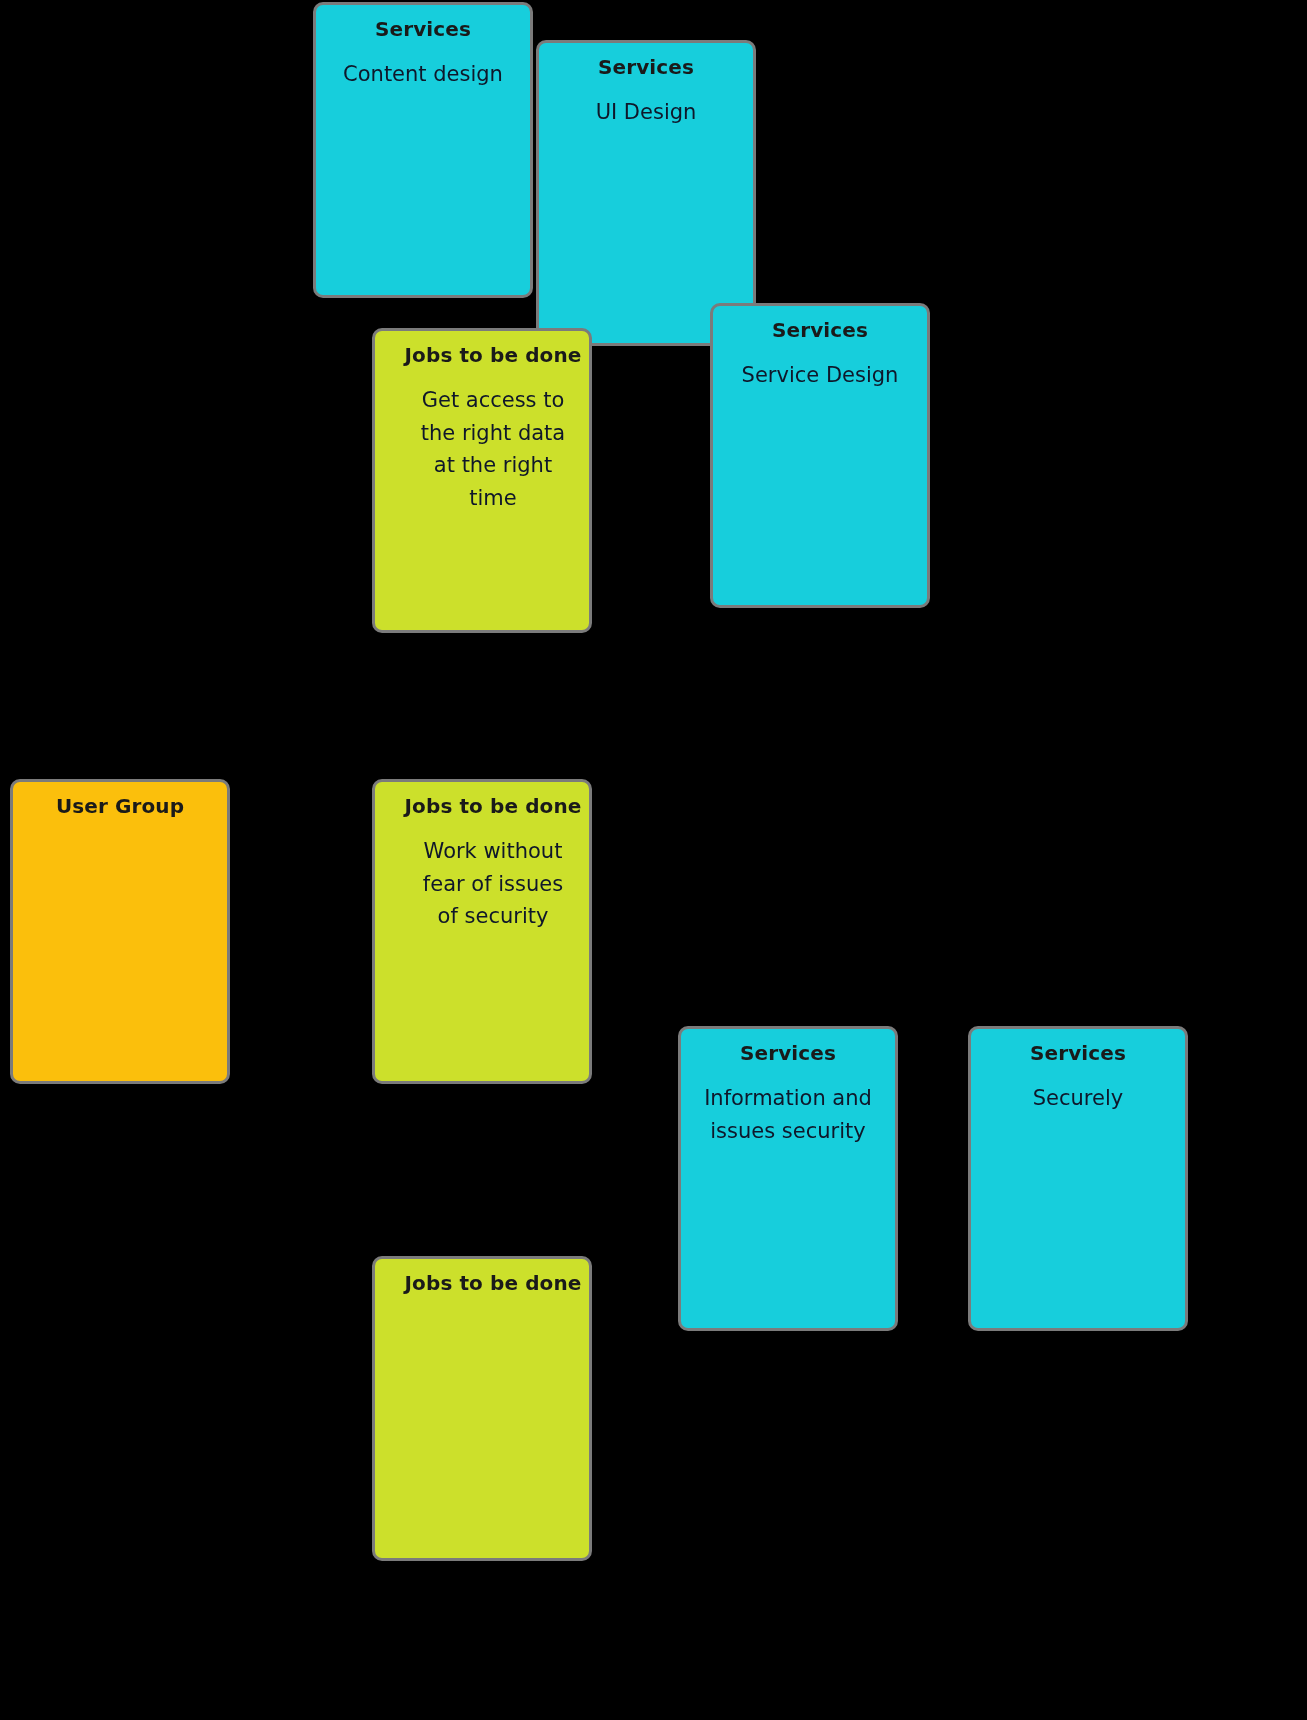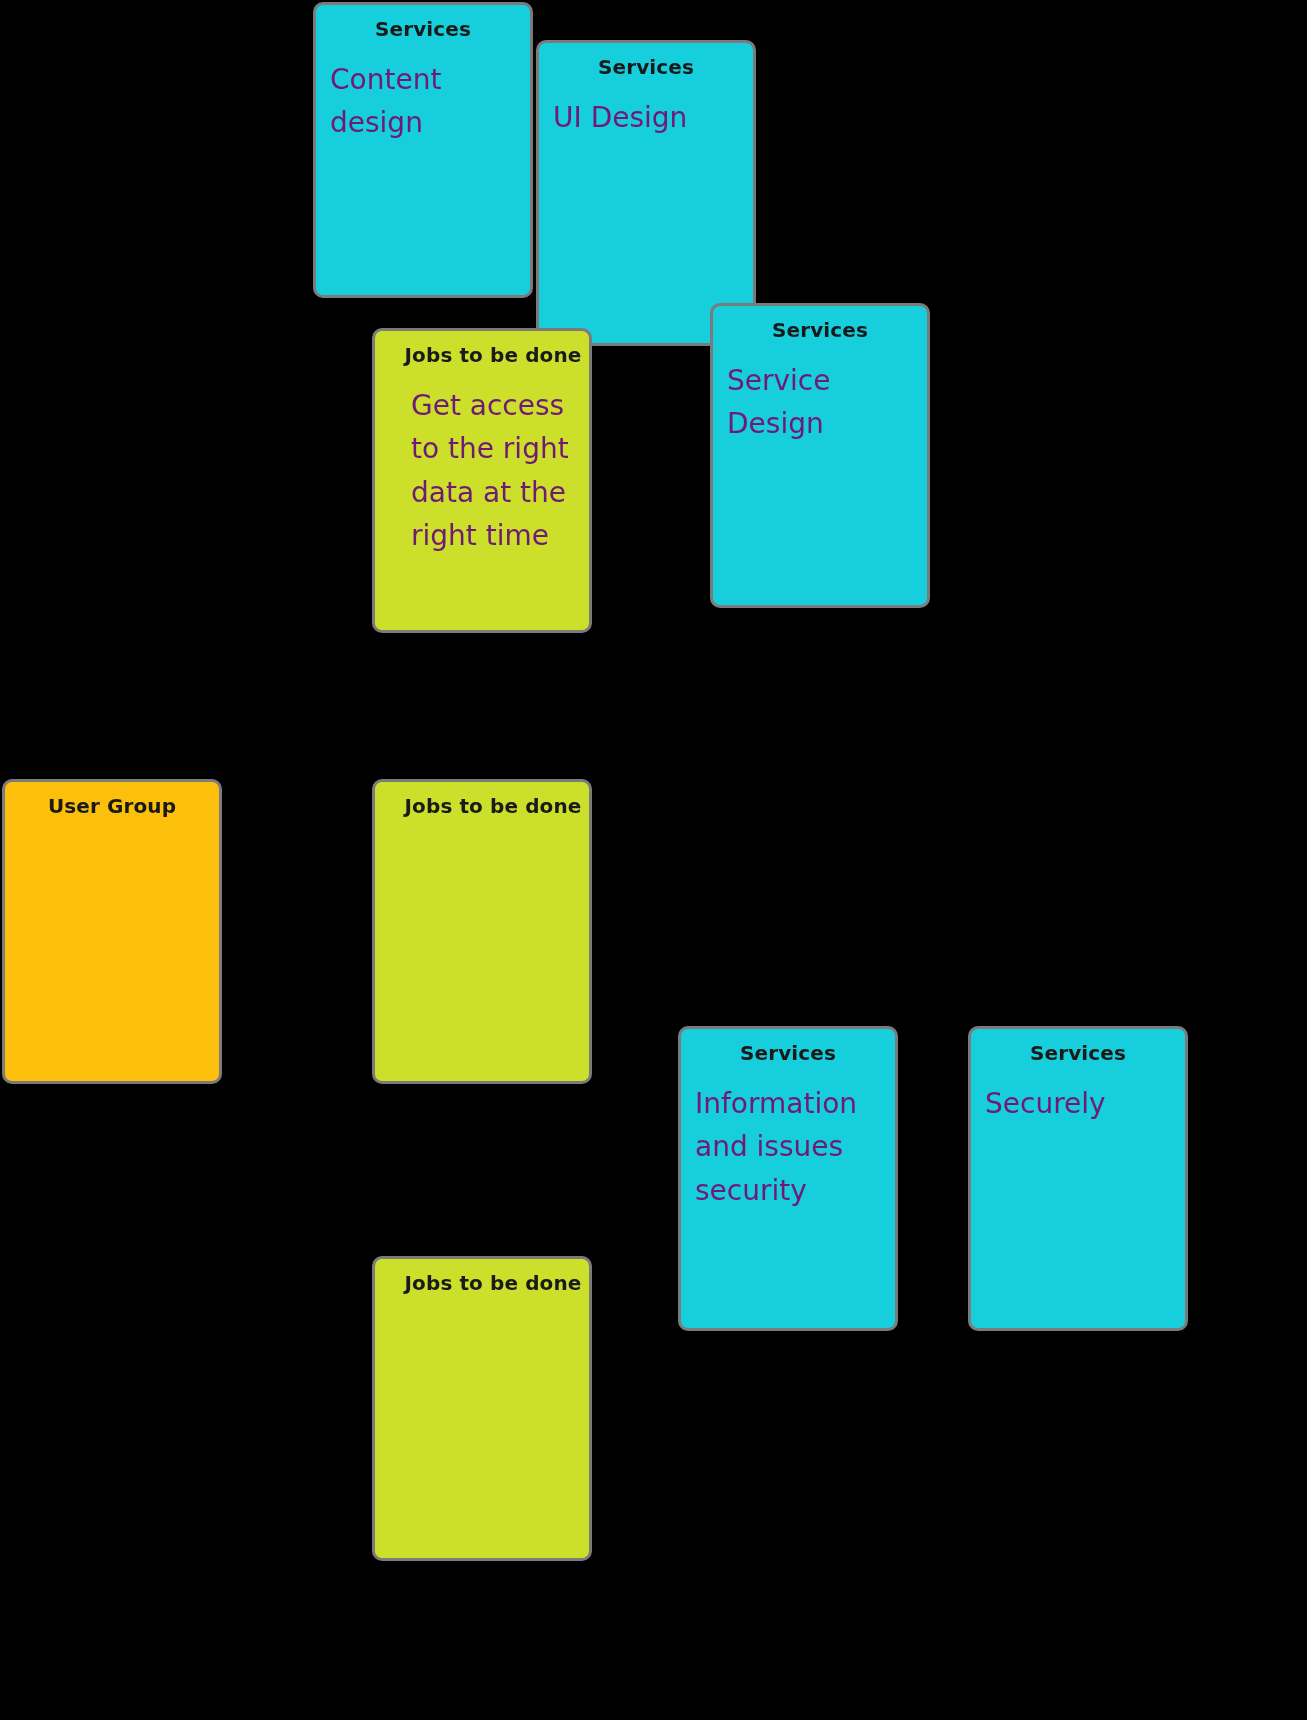--- a/index.html
+++ b/index.html
@@ -36,23 +36,24 @@
     font-weight: bold;
     font-size: 20px;
     line-height: 1.25;
     color: #1a1a1a;
     text-align: center;
     margin: 0 0 6px 0;
     letter-spacing: 0.1px;
     white-space: nowrap;
   }
   .card-body {
-    font-size: 28px;
+    font-size: 21px;
     line-height: 1.55;
-    color: #701a75;
+    color: #0f172a;
+    text-align: center;
     margin: 10px 0 0 0;
     width: 100%;
   }
   .type-services  { background: #17CEDC; }
   .type-jobs      { background: #CCE02B; padding-left: 36px; }
   .type-usergroup { background: #FBBF0C; }
 </style>
 </head>
 <body>
 
@@ -66,25 +67,26 @@
       <div class="card-body">UI Design</div>
     </div>
     <div class="card type-services" style="left: 710px; top: 303px; width: 220px; height: 305px;">
       <div class="card-title">Services</div>
       <div class="card-body">Service Design</div>
     </div>
     <div class="card type-jobs" style="left: 372px; top: 328px; width: 220px; height: 305px;">
       <div class="card-title">Jobs to be done</div>
       <div class="card-body">Get access to the right data at the right time</div>
     </div>
-    <div class="card type-usergroup" style="left: 2px; top: 779px; width: 220px; height: 305px;">
+    <div class="card type-usergroup" style="left: 10px; top: 779px; width: 220px; height: 305px;">
       <div class="card-title">User Group</div>
     </div>
     <div class="card type-jobs" style="left: 372px; top: 779px; width: 220px; height: 305px;">
       <div class="card-title">Jobs to be done</div>
+      <div class="card-body">Work without fear of issues of security</div>
     </div>
     <div class="card type-services" style="left: 678px; top: 1026px; width: 220px; height: 305px;">
       <div class="card-title">Services</div>
       <div class="card-body">Information and issues security</div>
     </div>
     <div class="card type-services" style="left: 968px; top: 1026px; width: 220px; height: 305px;">
       <div class="card-title">Services</div>
       <div class="card-body">Securely</div>
     </div>
     <div class="card type-jobs" style="left: 372px; top: 1256px; width: 220px; height: 305px;">

